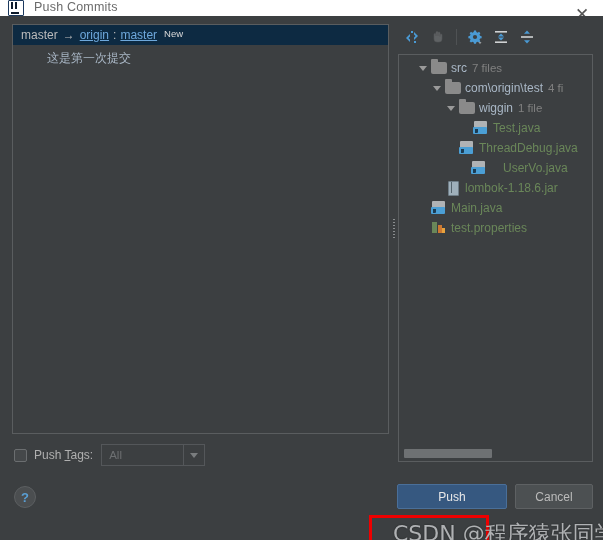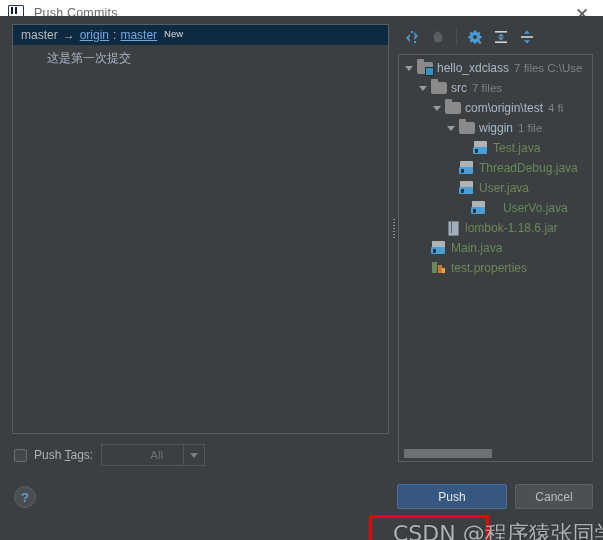--- a/index.html
+++ b/index.html
@@ -8,21 +8,21 @@
     background: #3c3f41;
     font-family: "Liberation Sans", sans-serif;
     overflow: hidden;
   }
   .window { position: relative; width: 603px; height: 540px; background: #3c3f41; }
 
   
   .titlebar {
     position: absolute; left: 0; top: 0; width: 603px; height: 30px;
     background: #ffffff; border-bottom: 5px solid #a3a3a3;
-    display: flex; align-items: center;
+    display: flex; 
   }
   .ij-icon {
     width: 16px; height: 16px; margin-left: 8px; position: relative;
     background: #ffffff; border: 1.5px solid #1d3a5f; border-radius: 1px;
     flex: 0 0 auto;
   }
   .ij-icon::before {
     content: ""; position: absolute; left: 2px; top: 1px; width: 2px; height: 7px;
     background: #0d1a2b;
   }
@@ -163,21 +163,21 @@
     position: absolute; left: 14px; top: 428px; display: flex; align-items: center;
   }
   .chk {
     width: 13px; height: 13px; border: 1px solid #6b6e70; background: #45484a;
     border-radius: 2px; margin-right: 7px; cursor: pointer;
   }
   .tags-label { font-size: 12px; color: #b0b0b0; margin-right: 8px; }
   .tags-label u { text-decoration: underline; }
   .combo {
     width: 104px; height: 22px; border: 1px solid #54575a; background: #3c3f41;
-    display: flex; align-items: center; position: relative; cursor: pointer; justify-content: center;
+    display: flex; align-items: center; position: relative; cursor: pointer;
   }
   .combo .val { font-size: 11.5px; color: #6d7072; padding-left: 7px; }
   .combo .arrowbox {
     position: absolute; right: 0; top: 0; width: 21px; height: 20px;
     border-left: 1px solid #54575a; display: flex; align-items: center; justify-content: center;
   }
   .combo .carat {
     width: 0; height: 0; border-left: 4px solid transparent; border-right: 4px solid transparent;
     border-top: 5px solid #7a7d7f;
   }
@@ -273,28 +273,20 @@
         <svg width="16" height="16" viewBox="0 0 16 16">
           <rect x="2" y="7.2" width="12" height="1.6" fill="#cfd1d3"></rect>
           <path d="M8 1.5 L11 4.8 L5 4.8 Z" fill="#4a9ad4"></path>
           <path d="M8 14.5 L5 11.2 L11 11.2 Z" fill="#4a9ad4"></path>
         </svg>
       </div>
     </div>
 
     <div class="tree-panel">
       <div class="tree-inner">
-          <div class="tnode" style="padding-left: 4px;">
-            <span class="tw">
-              <span class="tri"></span>
-            </span>
-            <span class="ficon i-folder i-module"></span>
-            <span class="lbl-dir">hello_xdclass</span>
-            <span class="lbl-dim">7 files   C:\Use</span>
-          </div>
           <div class="tnode" style="padding-left: 18px;">
             <span class="tw">
               <span class="tri"></span>
             </span>
             <span class="ficon i-folder"></span>
             <span class="lbl-dir">src</span>
             <span class="lbl-dim">7 files</span>
           </div>
           <div class="tnode" style="padding-left: 32px;">
             <span class="tw">
@@ -318,27 +310,20 @@
               <i class="jl"></i>
             </span>
             <span class="lbl-file">Test.java</span>
           </div>
           <div class="tnode" style="padding-left: 46px;">
             <span class="tw"></span>
             <span class="ficon i-java">
               <i class="jl"></i>
             </span>
             <span class="lbl-file">ThreadDebug.java</span>
-          </div>
-          <div class="tnode" style="padding-left: 46px;">
-            <span class="tw"></span>
-            <span class="ficon i-java">
-              <i class="jl"></i>
-            </span>
-            <span class="lbl-file">User.java</span>
           </div>
           <div class="tnode" style="padding-left: 46px; gap: 12px;">
             <span class="tw"></span>
             <span class="ficon i-java">
               <i class="jl"></i>
             </span>
             <span class="lbl-file">UserVo.java</span>
           </div>
           <div class="tnode" style="padding-left: 32px;">
             <span class="tw"></span>

